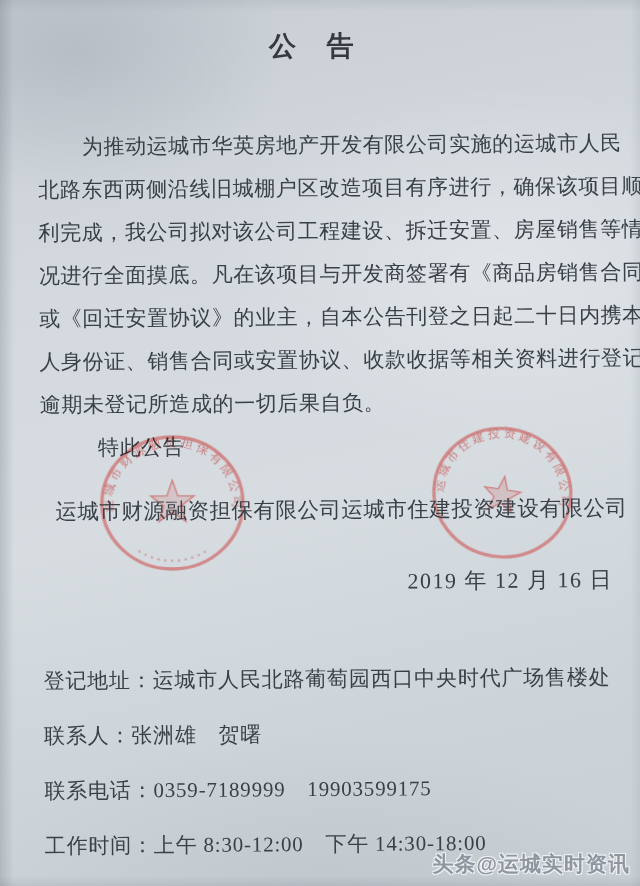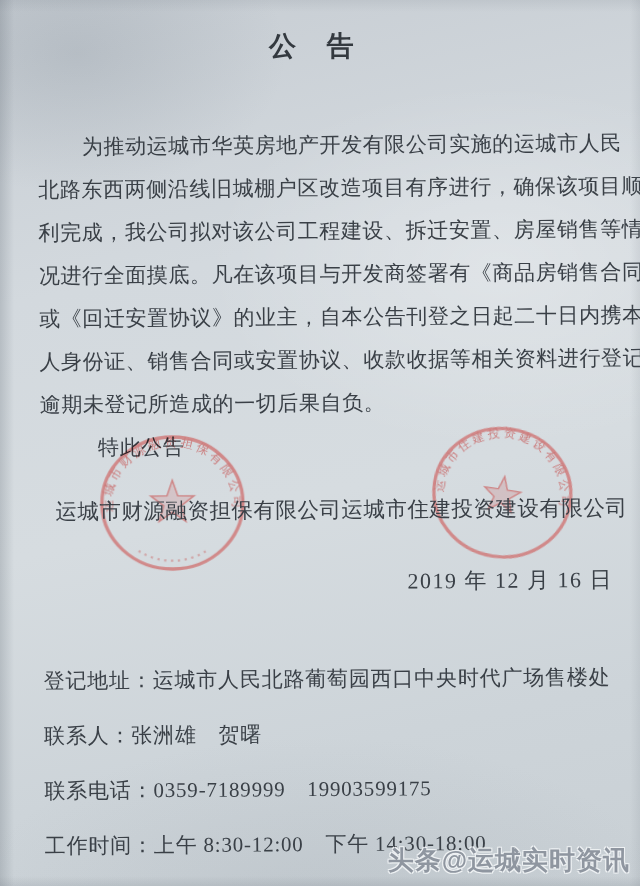--- a/index.html
+++ b/index.html
@@ -46,21 +46,21 @@
   .dateline{
     position:absolute;top:567px;right:28px;z-index:3;
     font-size:22px;letter-spacing:1.5px;white-space:nowrap;
   }
   .footer{position:absolute;top:652px;left:42px;width:590px;font-size:21px;line-height:55px;letter-spacing:.8px;}
   .footer .fline{white-space:nowrap;}
 
   .watermark{
     position:absolute;right:10px;bottom:8px;z-index:6;
     font-family:"Liberation Sans","DejaVu Sans",sans-serif;
-    font-size:26px;font-weight:bold;letter-spacing:1px;color:#8f96a0;
+    font-size:21px;font-weight:bold;letter-spacing:1px;color:#8f96a0;
     text-shadow:-1px -1px 0 #eef1f3,1px -1px 0 #eef1f3,-1px 1px 0 #eef1f3,1px 1px 0 #eef1f3;
   }
 </style>
 </head>
 <body>
 
 <div id="photo">
   <div id="sheet">
 
     <div class="title">公 告</div>

